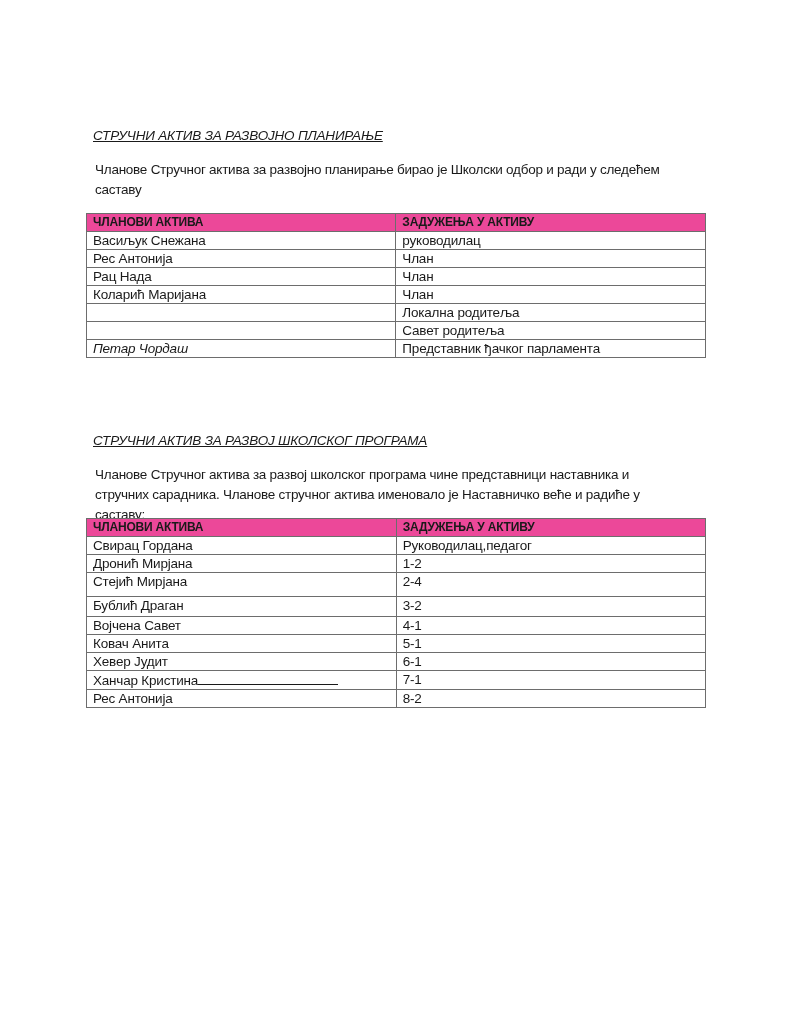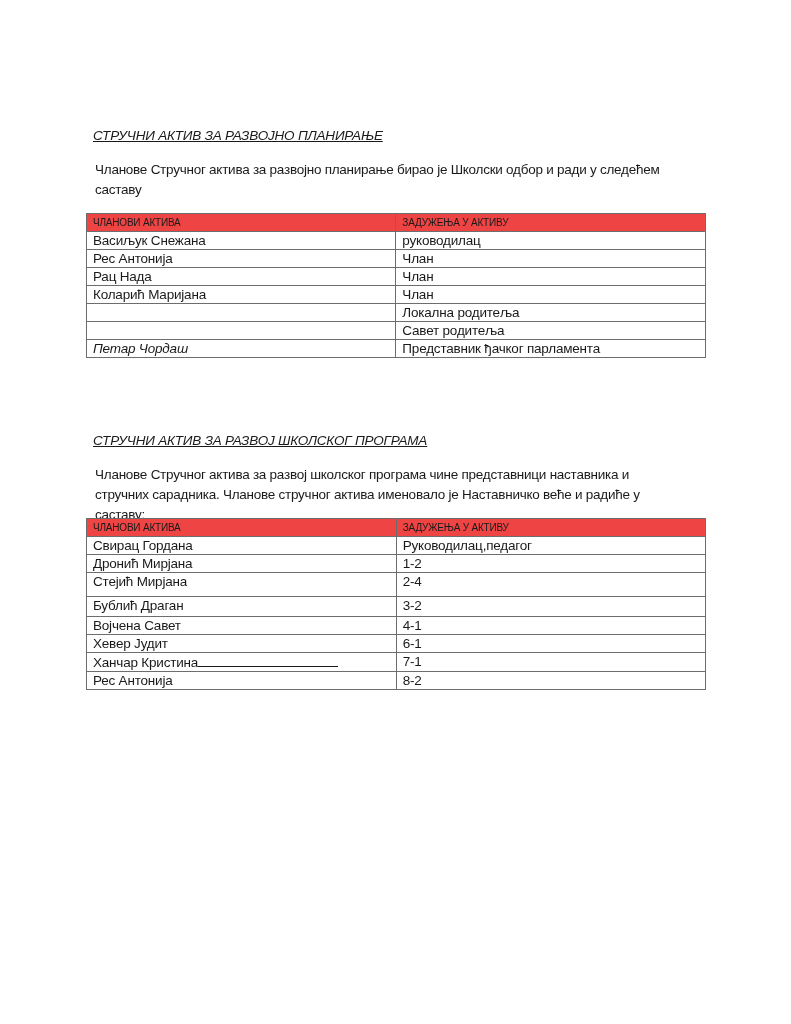--- a/index.html
+++ b/index.html
@@ -45,23 +45,23 @@
     table.members th, table.members td {
       border: 1px solid #6d6d6d;
       padding: 0 0 0 6px;
       text-align: left;
       height: 17px;
       line-height: 17px;
       vertical-align: top;
       white-space: nowrap;
     }
     table.members th {
-      background: #ef4444;
-      font-weight: normal;
-      font-size: 10px;
+      background: #ec4899;
+      font-weight: bold;
+      font-size: 12px;
     }
     table.members col.c1 { width: 310px; }
     table.members col.c2 { width: 310px; }
     table.members tr.tall td { height: 23px; }
     table.members tr.mid td { height: 19px; }
     .ital-u { font-style: italic; }
     .blank-line {
       display: inline-block;
       width: 140px;
       border-bottom: 1px solid #1a1a1a;
@@ -147,20 +147,24 @@
     </tr>
     <tr class="mid">
       <td>Бублић Драган</td>
       <td>3-2</td>
     </tr>
     <tr>
       <td>Војчена Савет</td>
       <td>4-1</td>
     </tr>
     <tr>
+      <td>Ковач Анита</td>
+      <td>5-1</td>
+    </tr>
+    <tr>
       <td>Хевер Јудит</td>
       <td>6-1</td>
     </tr>
     <tr>
       <td><span>Ханчар Кристина</span><span class="blank-line"></span></td>
       <td>7-1</td>
     </tr>
     <tr>
       <td>Рес Антонија</td>
       <td>8-2</td>

